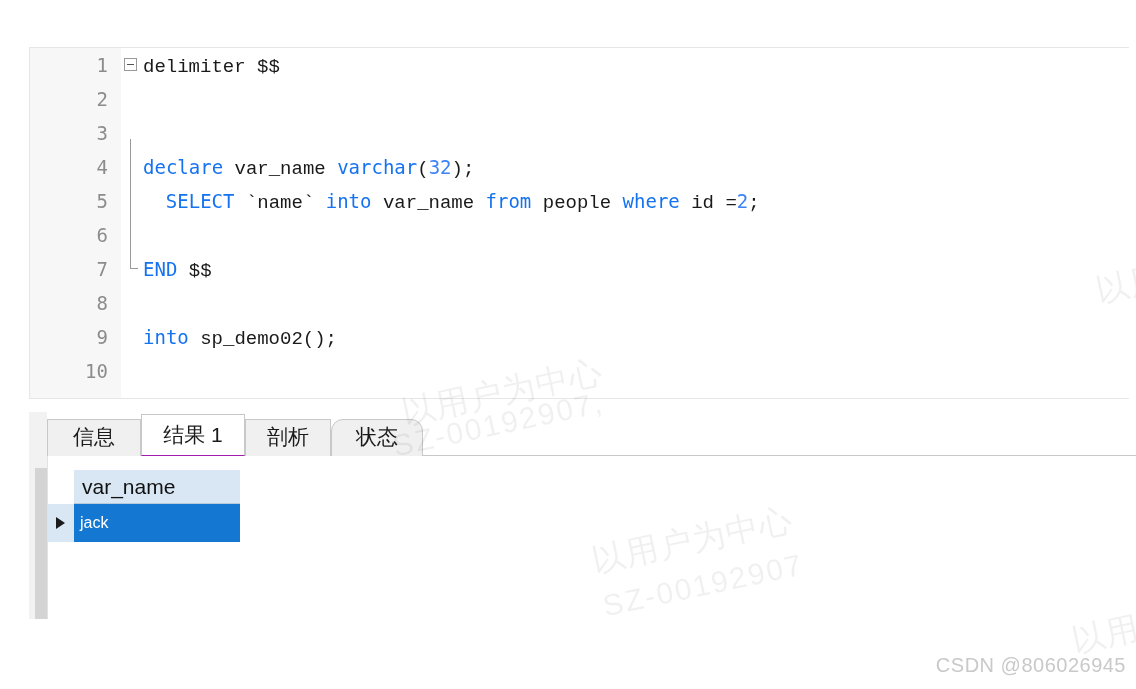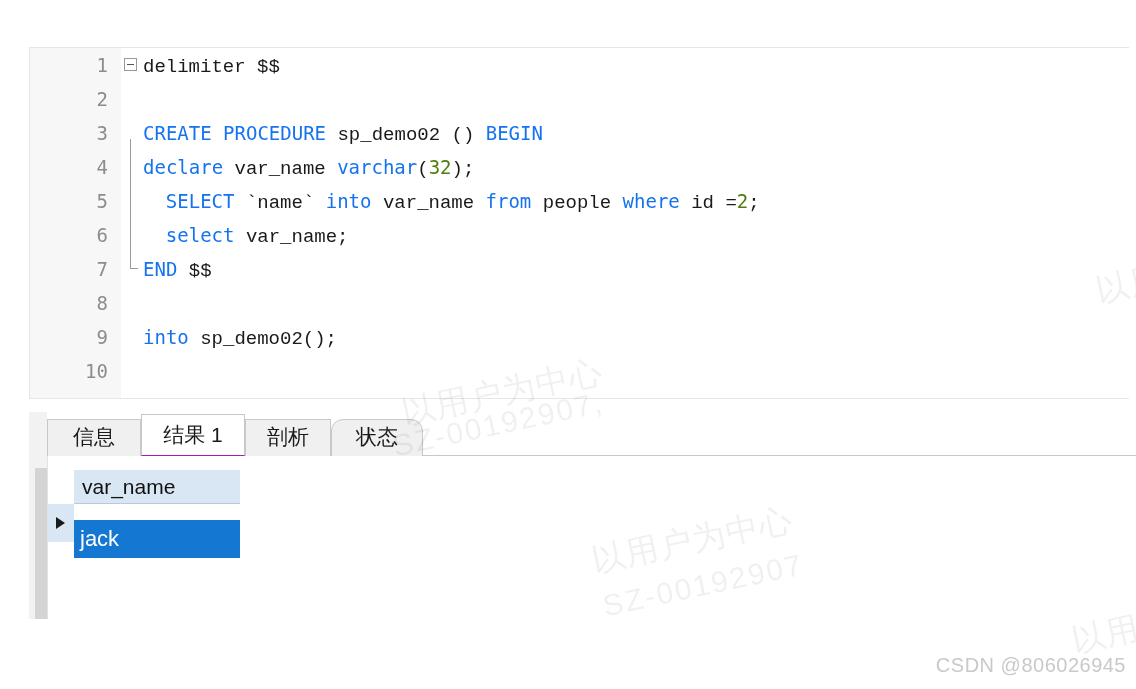--- a/index.html
+++ b/index.html
@@ -83,21 +83,21 @@
     font-family: "DejaVu Sans Mono", monospace;
     font-size: 19px;
   }
   .code {
     position: absolute;
     left: 113px;
     top: 0;
     color: #1a1a1a;
   }
   .kw { color: #1573f0; }
-  .num { color: #4d7c0f; }
+  .num { color: #3b82f6; }
   .tok { color: #1a1a1a; font-family: Liberation Mono, monospace; }
 
   
   .fold-box {
     position: absolute;
     left: 94px;
     top: 10px;
     width: 13px;
     height: 13px;
     border: 1px solid #999999;
@@ -252,26 +252,25 @@
     border-bottom: 6px solid transparent;
   }
   .data-cell {
     position: absolute;
     left: 26px;
     top: 0;
     width: 166px;
     height: 38px;
     background: #1478d2;
     color: #ffffff;
-    font-size: 22px;
+    font-size: 16px;
     line-height: 37px;
     box-sizing: border-box;
     padding-left: 6px;
     white-space: nowrap;
-    margin-top: 16px;
   }
 
   
   .csdn {
     position: absolute;
     right: 10px;
     bottom: 12px;
     font-size: 20px;
     color: #c9c9c9;
     letter-spacing: 0.5px;
@@ -283,24 +282,24 @@
 </head>
 <body>
 
 <div class="editor">
   <div class="gutter"></div>
   <div class="fold-col"></div>
 
   <div class="code-area" id="code-area">
       <div class="line"><span class="ln">1</span><span class="code"><span class="tok">delimiter $$</span></span></div>
       <div class="line"><span class="ln">2</span><span class="code"></span></div>
-      <div class="line"><span class="ln">3</span><span class="code"><span class="kw">CREATE PROCEDURE </span><span class="tok">sp_demo02 () </span><span class="kw">BEGIN</span></span></div>
+      <div class="line"><span class="ln">3</span></div>
       <div class="line"><span class="ln">4</span><span class="code"><span class="kw">declare </span><span class="tok">var_name </span><span class="kw">varchar</span><span class="tok">(</span><span class="num">32</span><span class="tok">);</span></span></div>
       <div class="line"><span class="ln">5</span><span class="code"><span class="tok">  </span><span class="kw">SELECT </span><span class="tok">`name` </span><span class="kw">into </span><span class="tok">var_name </span><span class="kw">from </span><span class="tok">people </span><span class="kw">where </span><span class="tok">id =</span><span class="num">2</span><span class="tok">;</span></span></div>
-      <div class="line"><span class="ln">6</span><span class="code"><span class="tok">  </span><span class="kw">select </span><span class="tok">var_name;</span></span></div>
+      <div class="line"><span class="ln">6</span></div>
       <div class="line"><span class="ln">7</span><span class="code"><span class="kw">END</span><span class="tok"> $$</span></span></div>
       <div class="line"><span class="ln">8</span><span class="code"></span></div>
       <div class="line"><span class="ln">9</span><span class="code"><span class="kw">into </span><span class="tok">sp_demo02();</span></span></div>
       <div class="line"><span class="ln">10</span><span class="code"></span></div>
     </div>
 
   <div class="fold-box"></div>
   <div class="fold-line"></div>
   <div class="fold-foot"></div>
 </div>

